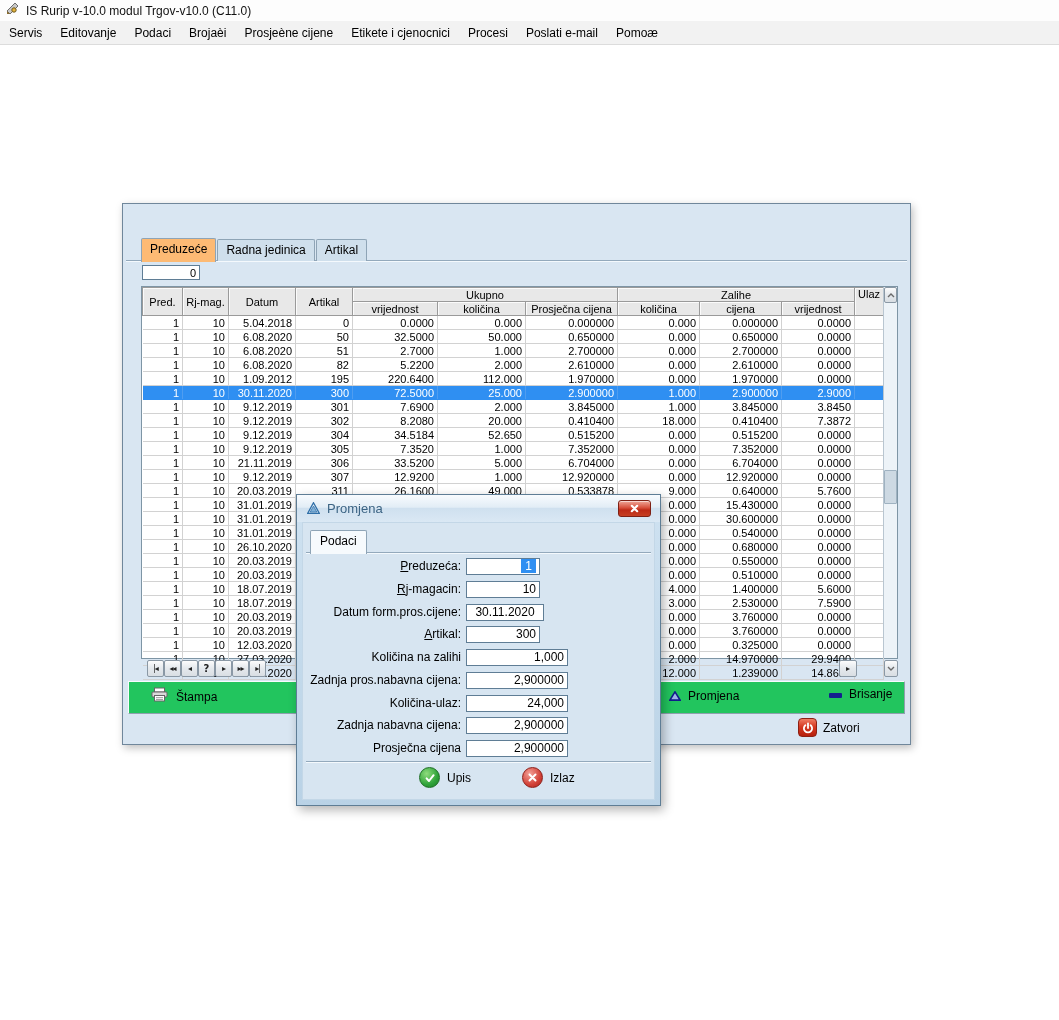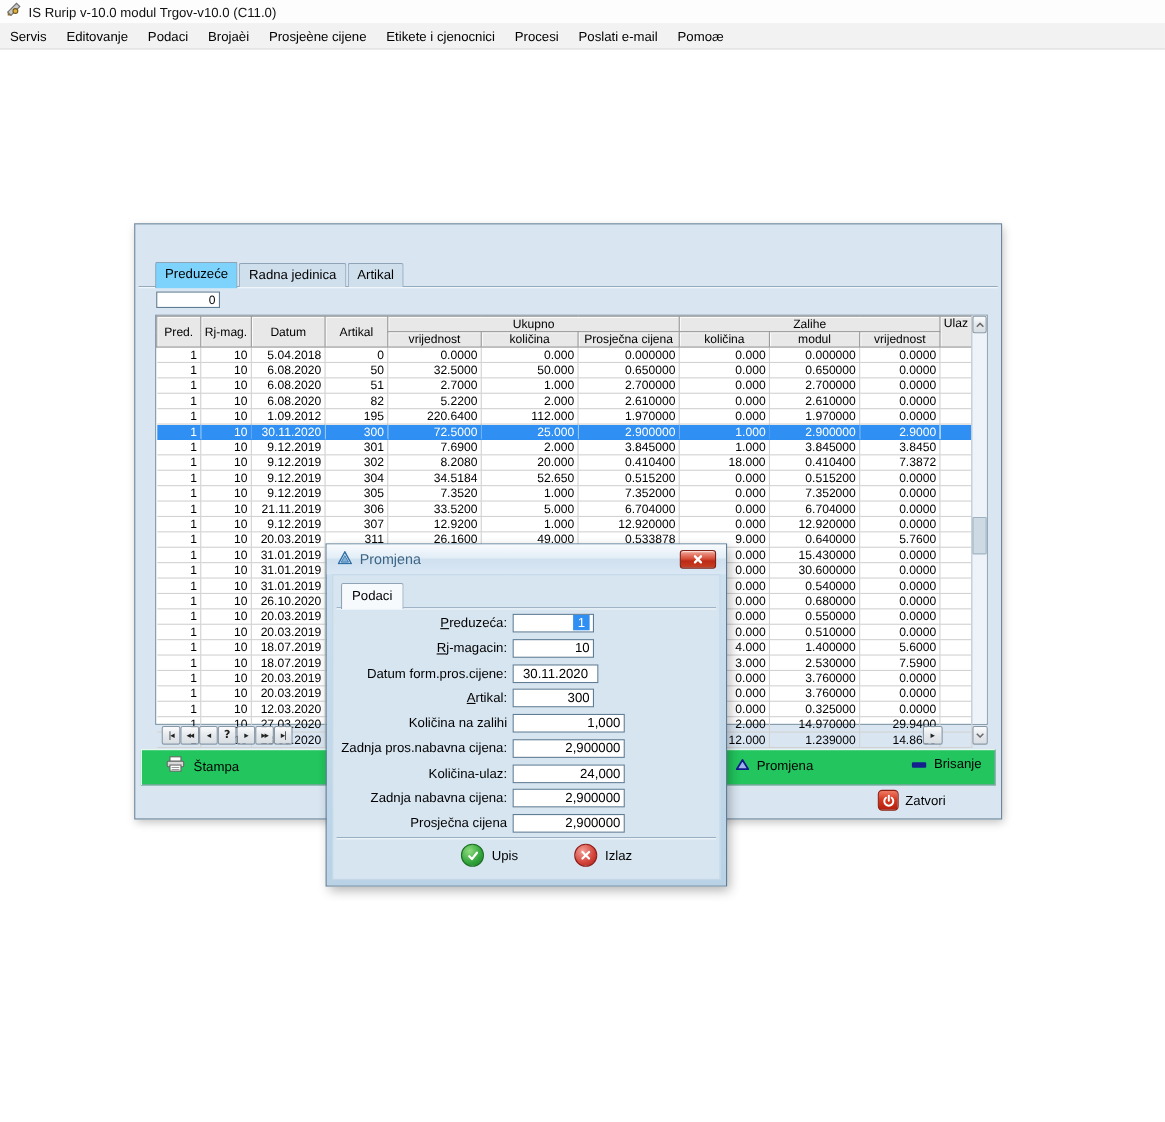--- a/index.html
+++ b/index.html
@@ -23,21 +23,21 @@
   .wtitlebar .ico{margin:0 7px 0 9px;}
   .wtitle{font-size:13px;color:#3c6484;}
   .wclose{position:absolute;right:9px;top:5px;width:26px;height:17px;color:#5f666d;}
   .wclose svg{width:9px;height:9px;}
   .wclient{position:absolute;left:1px;right:1px;top:27px;bottom:1px;background:#d9e6f2;}
   
   .tabs{position:absolute;left:17px;top:8px;height:22px;display:flex;align-items:flex-end;}
   .pageline{position:absolute;left:2px;right:2px;top:29px;height:0;border-top:1px solid #93a9bc;border-bottom:1px solid #f4f9fd;}
   .tab{font-size:12px;padding:3px 8px 4px 8px;border:1px solid #8ea4b6;border-bottom:none;background:#cfdfec;
        border-radius:2px 2px 0 0;margin-right:1px;height:14px;line-height:14px;}
-  .tab.active{background:#7dd3fc;position:relative;z-index:2;padding-bottom:6px;margin-bottom:-1px;}
+  .tab.active{background:#fdba74;position:relative;z-index:2;padding-bottom:6px;margin-bottom:-1px;}
   .filter-input{position:absolute;left:18px;top:34px;width:50px;height:13px;background:#fff;border:1px solid #61799229;
                 border:1px solid #5f7d95;font-size:11px;text-align:right;padding:0 3px;font-family:"Liberation Sans",sans-serif;}
   
   .grid{position:absolute;left:17px;top:55px;width:755px;height:371px;border:1px solid #7e95a5;background:#fff;}
   .grid table{border-collapse:collapse;table-layout:fixed;width:741px;padding-left:24px;}
   .grid th{background:#e8e8e8;font-weight:normal;font-size:11px;height:13px;line-height:12px;padding:0;
            border:1px solid #9a9a9a;box-shadow:inset 1px 1px 0 #fbfbfb;text-align:center;color:#000;}
   .grid th.ulaz{vertical-align:top;}
   .grid td{font-size:11px;height:13px;line-height:12px;padding:0 3px 0 0;text-align:right;
            border-right:1px solid #d2d2d2;border-bottom:1px solid #d2d2d2;overflow:hidden;white-space:nowrap;}
@@ -155,21 +155,21 @@
             <th rowspan="2">Artikal</th>
             <th colspan="3">Ukupno</th>
             <th colspan="3">Zalihe</th>
             <th rowspan="2" class="ulaz">Ulaz</th>
           </tr>
           <tr>
             <th>vrijednost</th>
             <th>količina</th>
             <th>Prosječna cijena</th>
             <th>količina</th>
-            <th>modul</th>
+            <th>cijena</th>
             <th>vrijednost</th>
           </tr>
         </thead>
         <tbody>
             <tr>
               <td>1</td>
               <td>10</td>
               <td>5.04.2018</td>
               <td>0</td>
               <td>0.0000</td>

